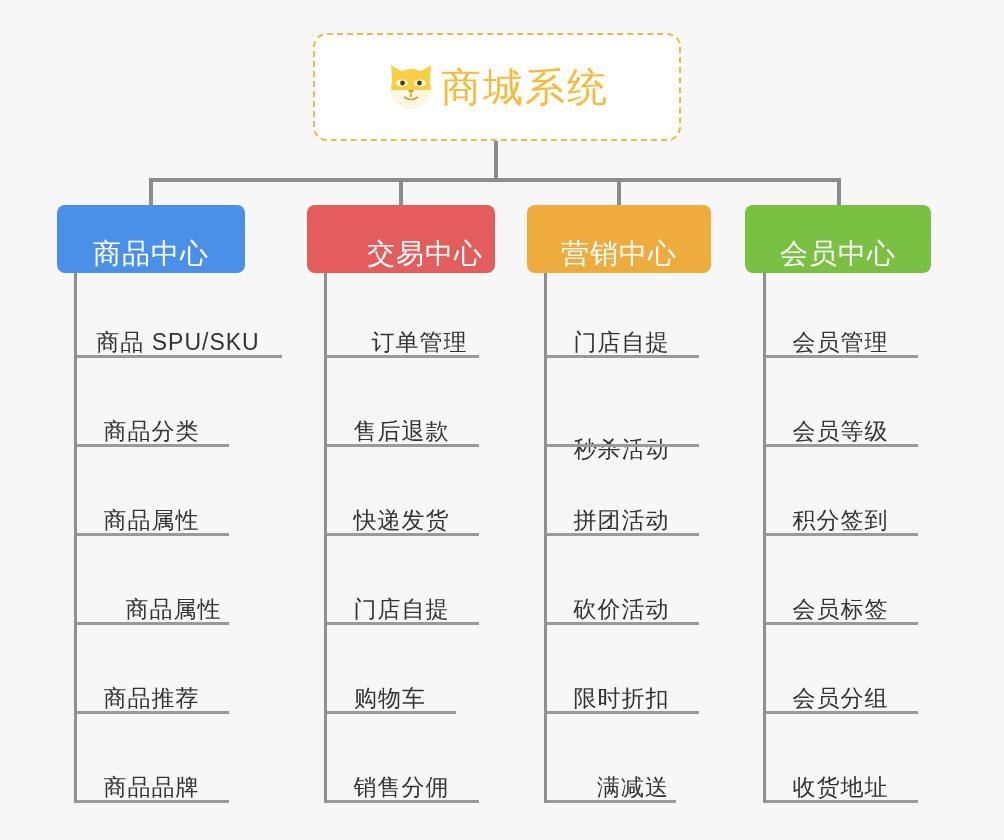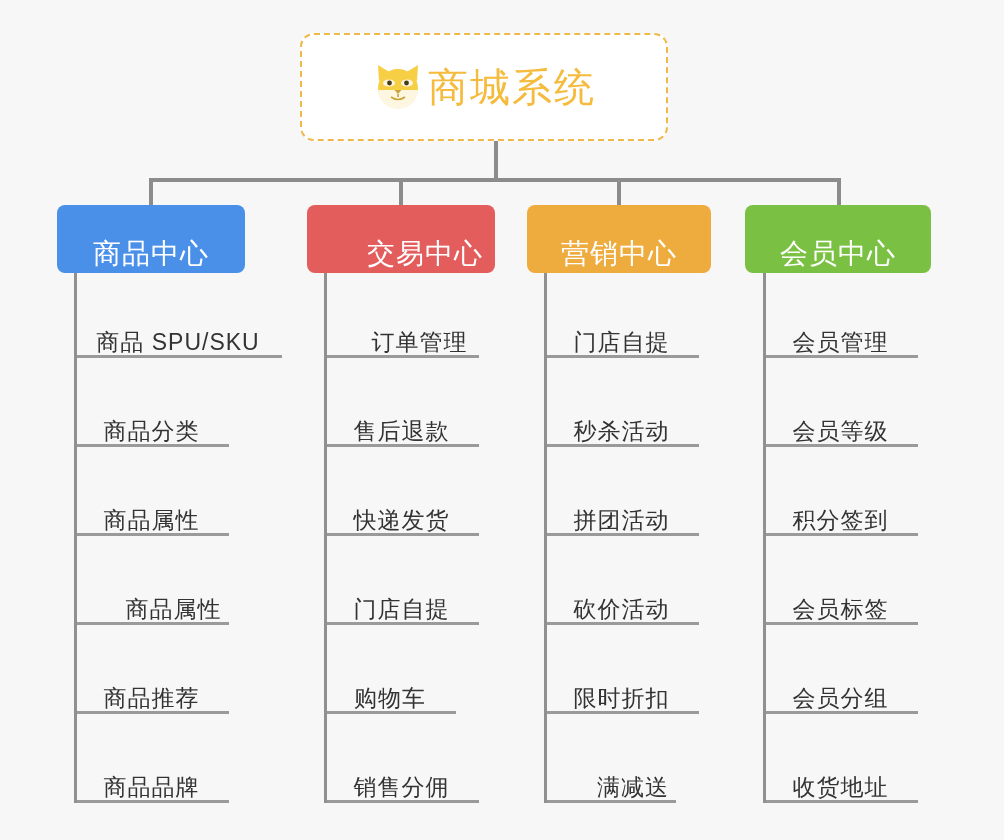--- a/index.html
+++ b/index.html
@@ -16,21 +16,21 @@
   }
   #canvas {
     position: relative;
     width: 1004px;
     height: 840px;
   }
 
   
   .root-node {
     position: absolute;
-    left: 300px;
+    left: 313px;
     top: 33px;
     width: 368px;
     height: 108px;
     box-sizing: border-box;
     background: #ffffff;
     border: 2px dashed #f0b849;
     border-radius: 14px;
     display: flex;
     align-items: center;
     justify-content: center;
@@ -212,21 +212,21 @@
       </div>
       <div class="cat-box" style="left: 527px; width: 184px; background: rgb(238, 171, 62);">
         <span>营销中心</span>
       </div>
       <div class="leaf-col" style="left: 544px; width: 220px; height: 531px;">
         <div class="spine" style="height: 530px;"></div>
         <div class="leaf-item" style="top: -1px; width: 155px;">
           <span class="leaf-label">门店自提</span>
         </div>
         <div class="leaf-rule" style="top: 82px; width: 152px;"></div>
-        <div class="leaf-item" style="top: 88px; width: 155px;">
+        <div class="leaf-item" style="top: 106px; width: 155px;">
           <span class="leaf-label">秒杀活动</span>
         </div>
         <div class="leaf-rule" style="top: 171px; width: 152px;"></div>
         <div class="leaf-item" style="top: 177px; width: 155px;">
           <span class="leaf-label">拼团活动</span>
         </div>
         <div class="leaf-rule" style="top: 260px; width: 152px;"></div>
         <div class="leaf-item" style="top: 266px; width: 155px;">
           <span class="leaf-label">砍价活动</span>
         </div>

